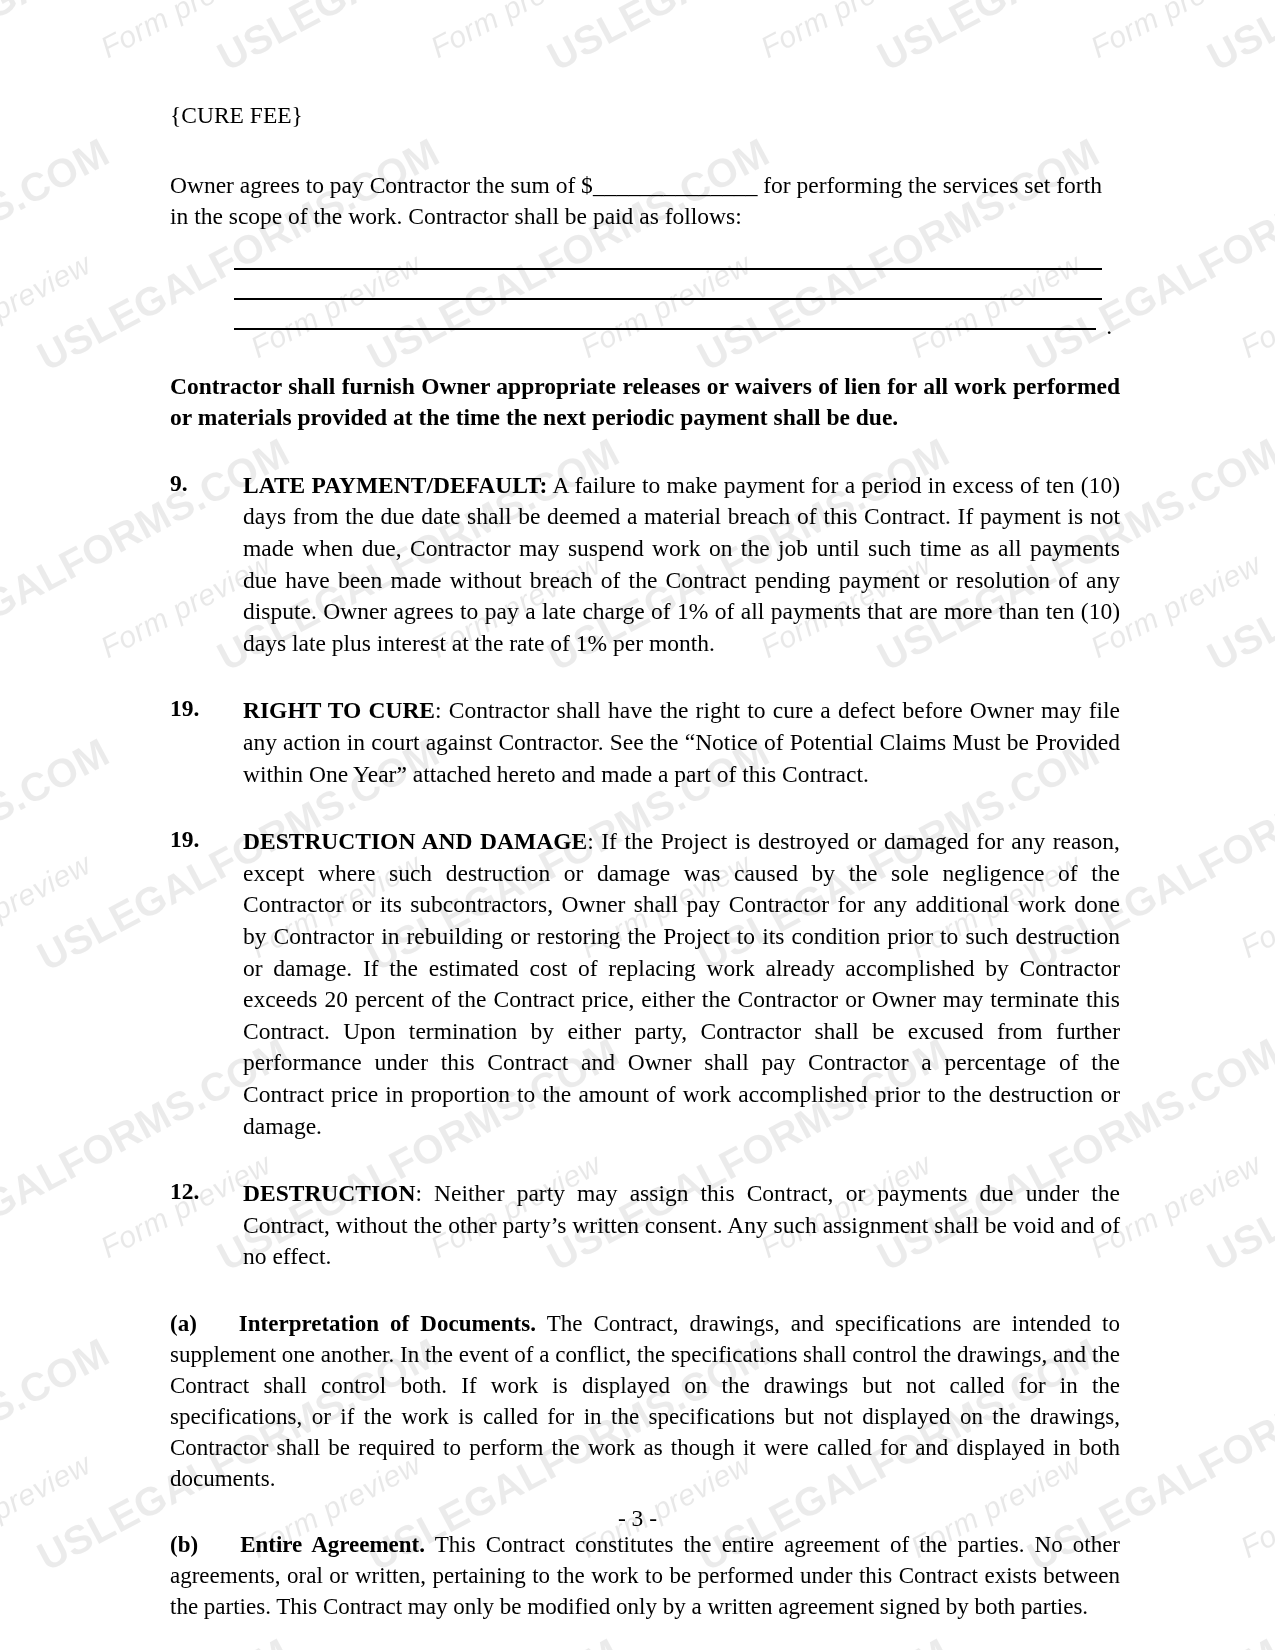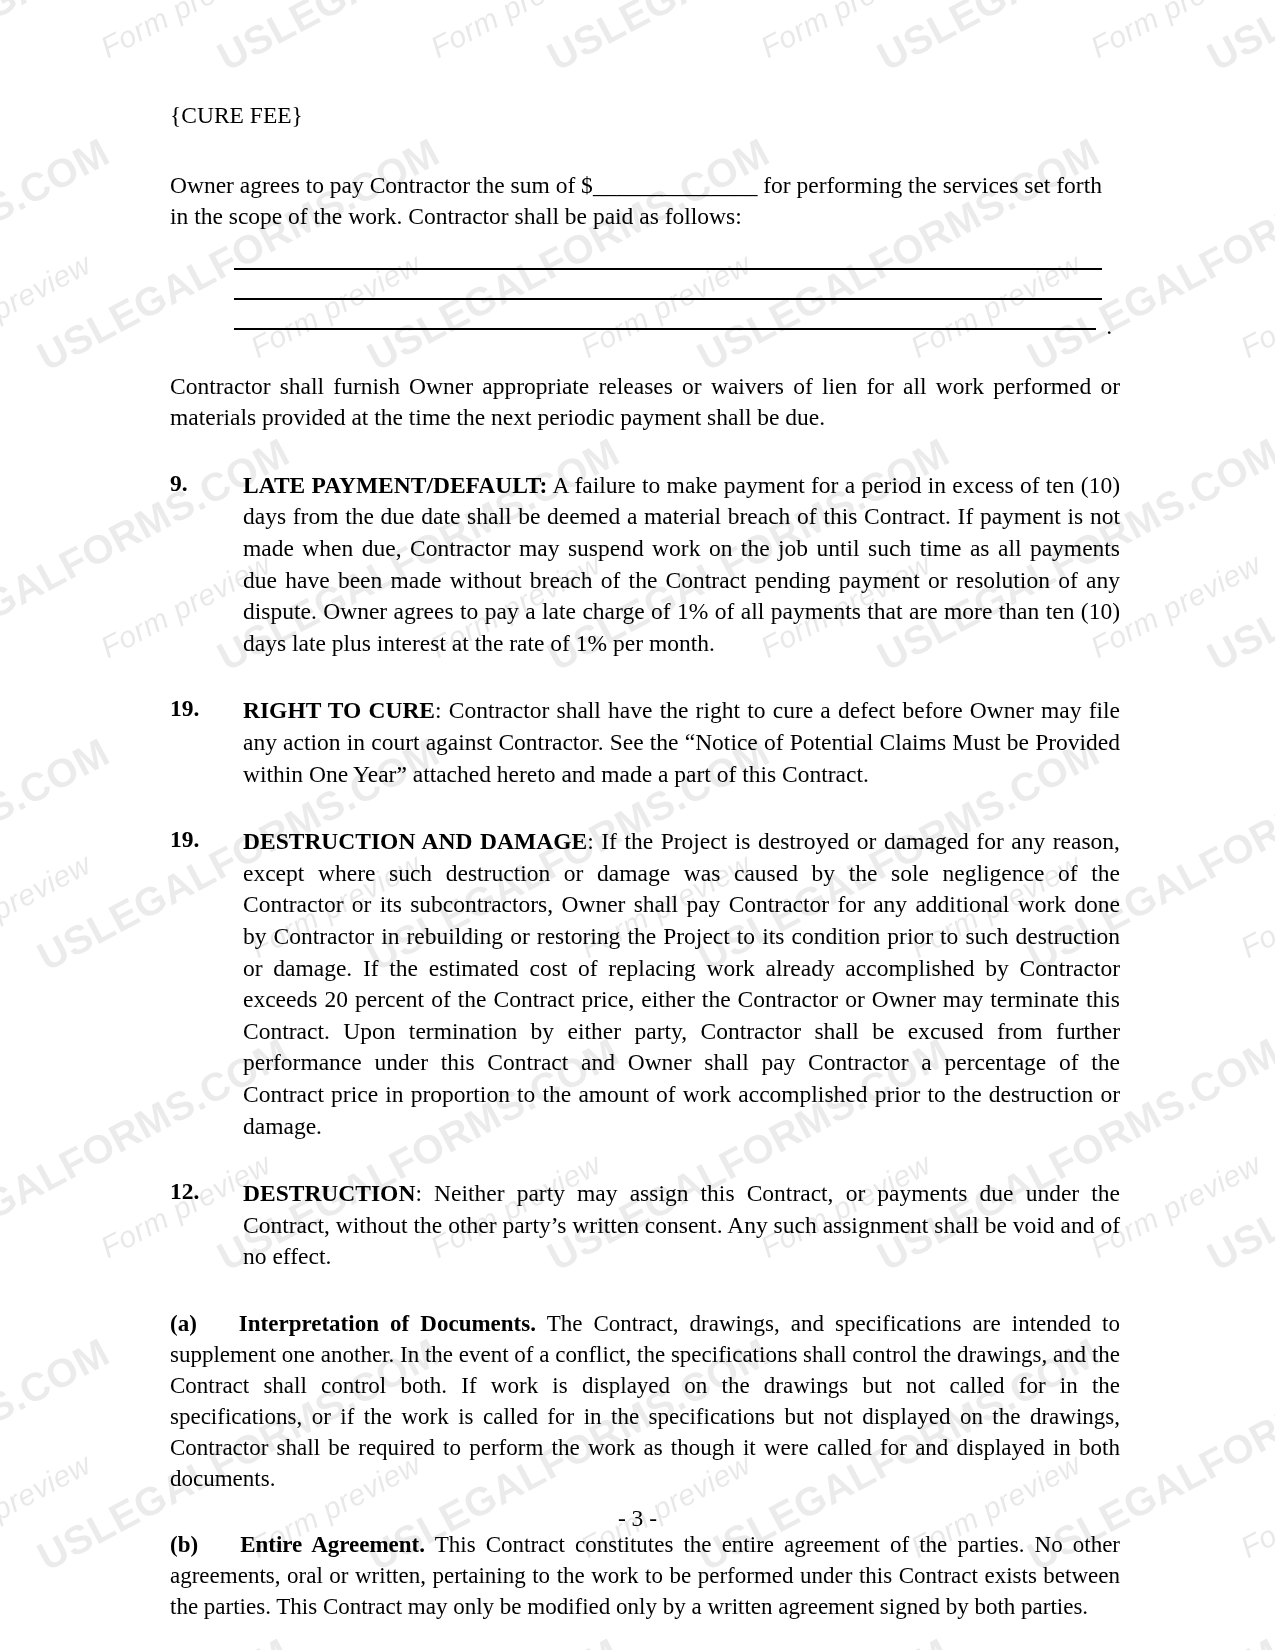--- a/index.html
+++ b/index.html
@@ -95,21 +95,21 @@
   }
   .rule-row.last .rule-line { width: 862px; }
   .rule-period {
     position: absolute;
     right: -10px;
     bottom: -3px;
     font-size: 23.5px;
   }
 
   .bold-block {
-    font-weight: normal;
+    font-weight: bold;
     text-align: justify;
     margin-top: 34px;
     font-size: 23.5px;
     line-height: 1.345;
   }
 
   
   .clause {
     position: relative;
     margin-top: 36px;

